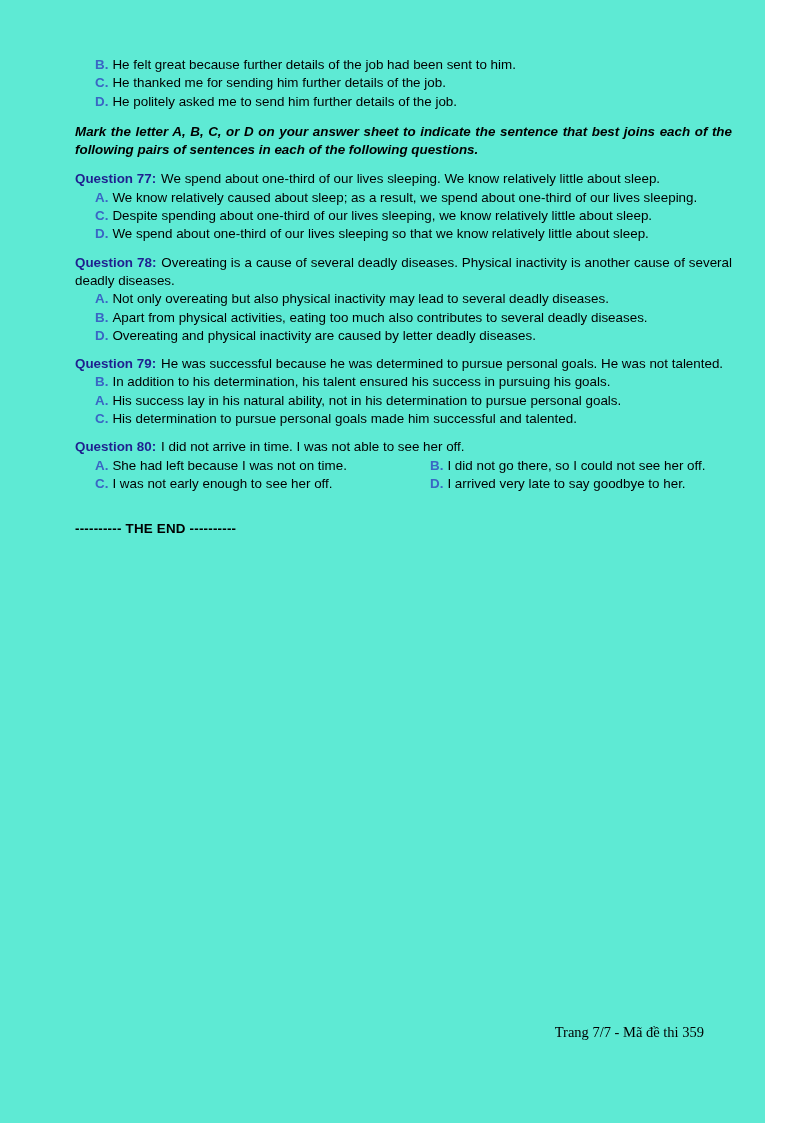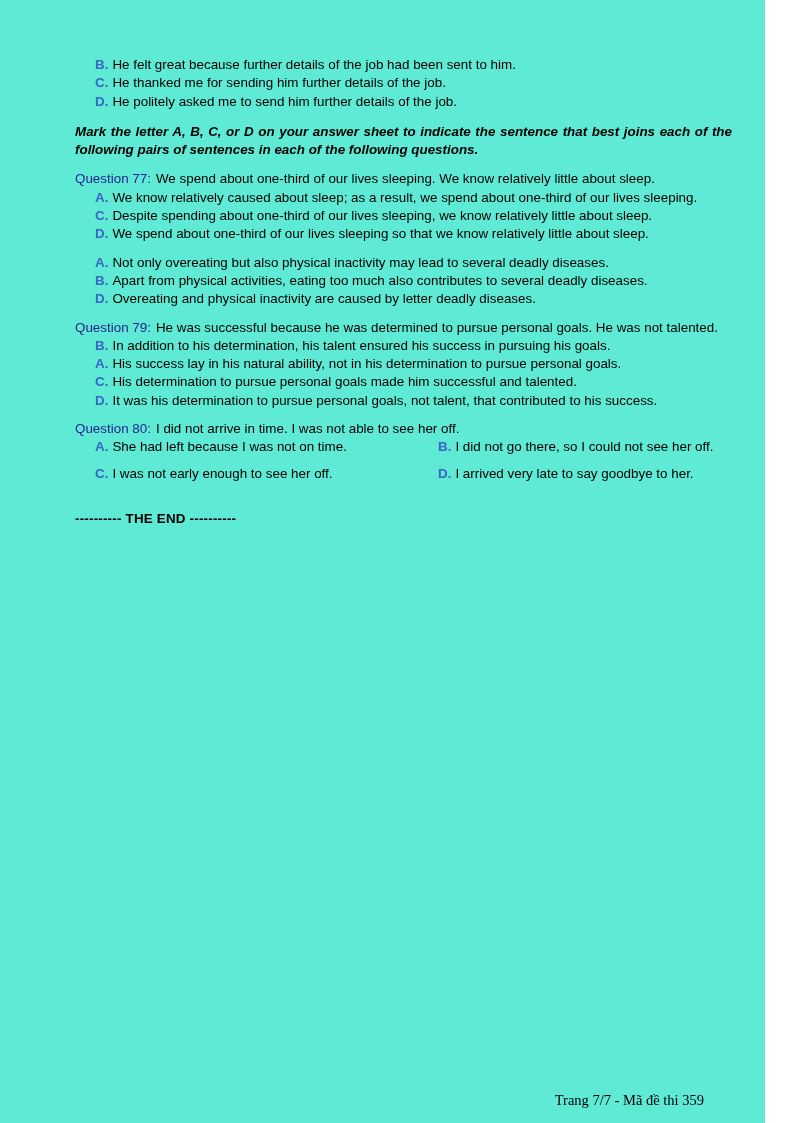--- a/index.html
+++ b/index.html
@@ -31,40 +31,39 @@
   }
   .instruction {
     font-weight: bold;
     font-style: italic;
     margin: 12px 0 11px 0;
     text-align: justify;
   }
   .question { margin-bottom: 10px; }
   .stem-line { text-align: justify; }
   .q-label {
-    font-weight: normal;
+    font-weight: bold;
     color: #1f1f8f;
     margin-right: 5px;
   }
   .options.two-col {
     display: grid;
     grid-template-columns: 335px 1fr;
-    gap: 8px;
   }
   .options.two-col .option-line { padding-left: 20px; }
   .the-end {
     text-align: left;
     font-weight: bold;
     margin-top: 27px;
     letter-spacing: 0.2px;
   }
   .footer {
     position: absolute;
     right: 61px;
-    top: 1092px;
+    top: 1024px;
     font-family: "Liberation Serif", "DejaVu Serif", serif;
     font-size: 14.5px;
     color: #000000;
   }
 </style>
 </head>
 <body>
 
 <div class="page">
   <div class="content">
@@ -80,33 +79,33 @@
     <div id="questions">
         <div class="question">
           <p class="stem-line" style="margin: 0px;"><span class="q-label">Question 77:</span><span class="q-stem">We spend about one-third of our lives sleeping. We know relatively little about sleep.</span></p>
           <div class="options">
             <div class="option-line"><span class="opt-letter">A.</span><span class="opt-text">We know relatively caused about sleep; as a result, we spend about one-third of our lives sleeping.</span></div>
             <div class="option-line"><span class="opt-letter">C.</span><span class="opt-text">Despite spending about one-third of our lives sleeping, we know relatively little about sleep.</span></div>
             <div class="option-line"><span class="opt-letter">D.</span><span class="opt-text">We spend about one-third of our lives sleeping so that we know relatively little about sleep.</span></div>
           </div>
         </div>
         <div class="question">
+          <p class="stem-line" style="margin: 0px;"><span class="q-label">Question 78:</span><span class="q-stem">Overeating is a cause of several deadly diseases. Physical inactivity is another cause of several deadly diseases.</span></p>
           <div class="options">
             <div class="option-line"><span class="opt-letter">A.</span><span class="opt-text">Not only overeating but also physical inactivity may lead to several deadly diseases.</span></div>
             <div class="option-line"><span class="opt-letter">B.</span><span class="opt-text">Apart from physical activities, eating too much also contributes to several deadly diseases.</span></div>
             <div class="option-line"><span class="opt-letter">D.</span><span class="opt-text">Overeating and physical inactivity are caused by letter deadly diseases.</span></div>
           </div>
         </div>
         <div class="question">
           <p class="stem-line" style="margin: 0px;"><span class="q-label">Question 79:</span><span class="q-stem">He was successful because he was determined to pursue personal goals. He was not talented.</span></p>
           <div class="options">
             <div class="option-line"><span class="opt-letter">B.</span><span class="opt-text">In addition to his determination, his talent ensured his success in pursuing his goals.</span></div>
             <div class="option-line"><span class="opt-letter">A.</span><span class="opt-text">His success lay in his natural ability, not in his determination to pursue personal goals.</span></div>
             <div class="option-line"><span class="opt-letter">C.</span><span class="opt-text">His determination to pursue personal goals made him successful and talented.</span></div>
-            <div class="option-line"><span class="opt-letter">D.</span><span class="opt-text">It was his determination to pursue personal goals, not talent, that contributed to his success.</span></div>
           </div>
         </div>
         <div class="question">
           <p class="stem-line" style="margin: 0px;"><span class="q-label">Question 80:</span><span class="q-stem">I did not arrive in time. I was not able to see her off.</span></p>
           <div class="options two-col">
             <div class="option-line"><span class="opt-letter">A.</span><span class="opt-text">She had left because I was not on time.</span></div>
             <div class="option-line"><span class="opt-letter">B.</span><span class="opt-text">I did not go there, so I could not see her off.</span></div>
             <div class="option-line"><span class="opt-letter">C.</span><span class="opt-text">I was not early enough to see her off.</span></div>
             <div class="option-line"><span class="opt-letter">D.</span><span class="opt-text">I arrived very late to say goodbye to her.</span></div>
           </div>

